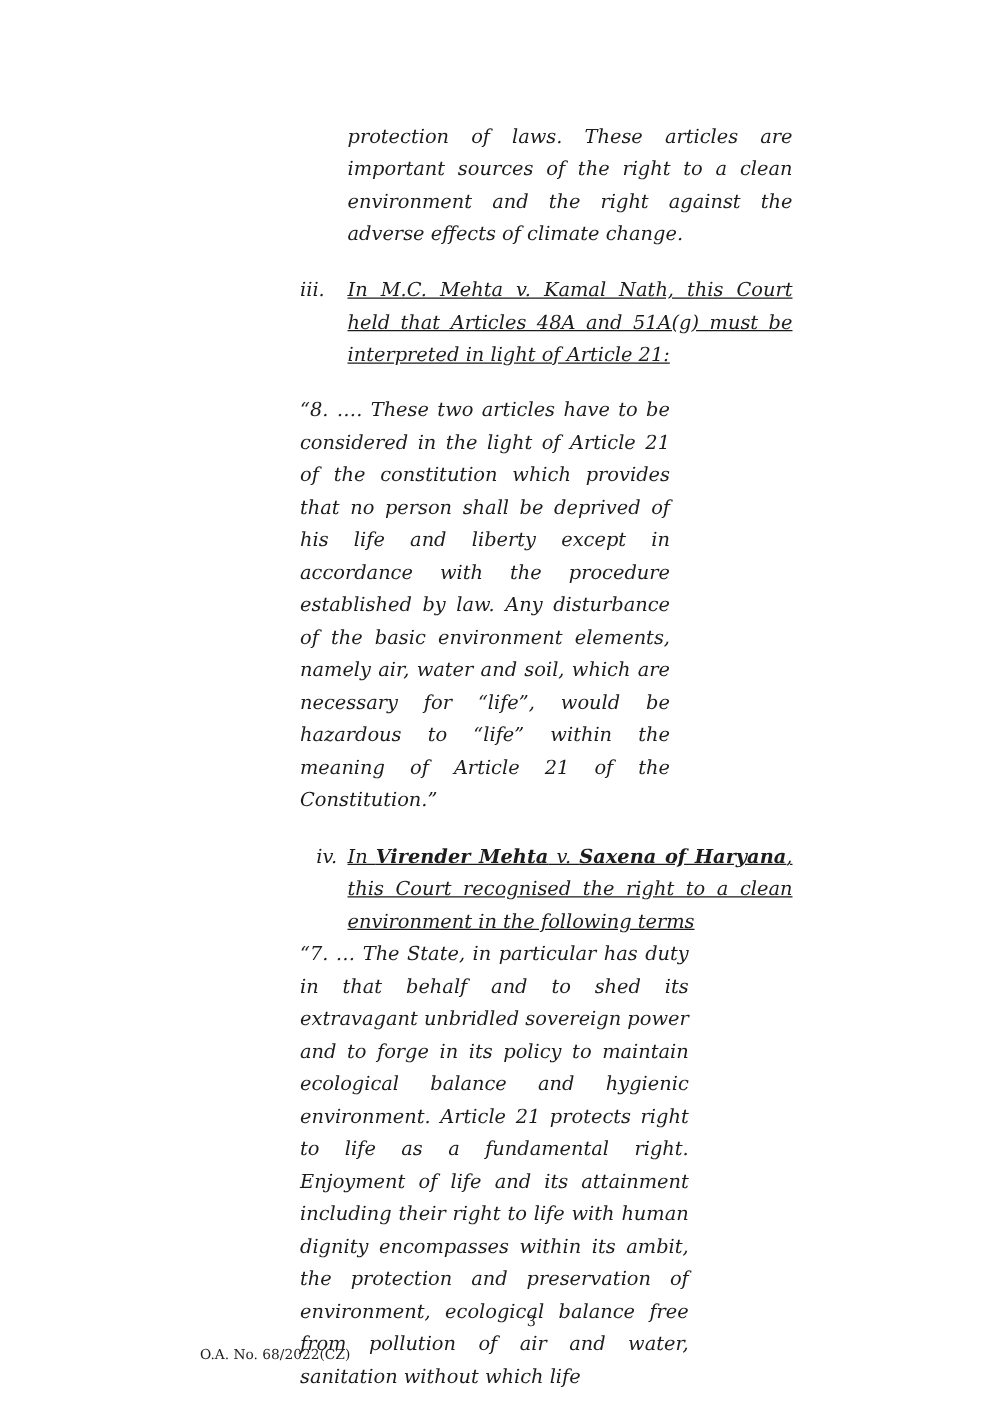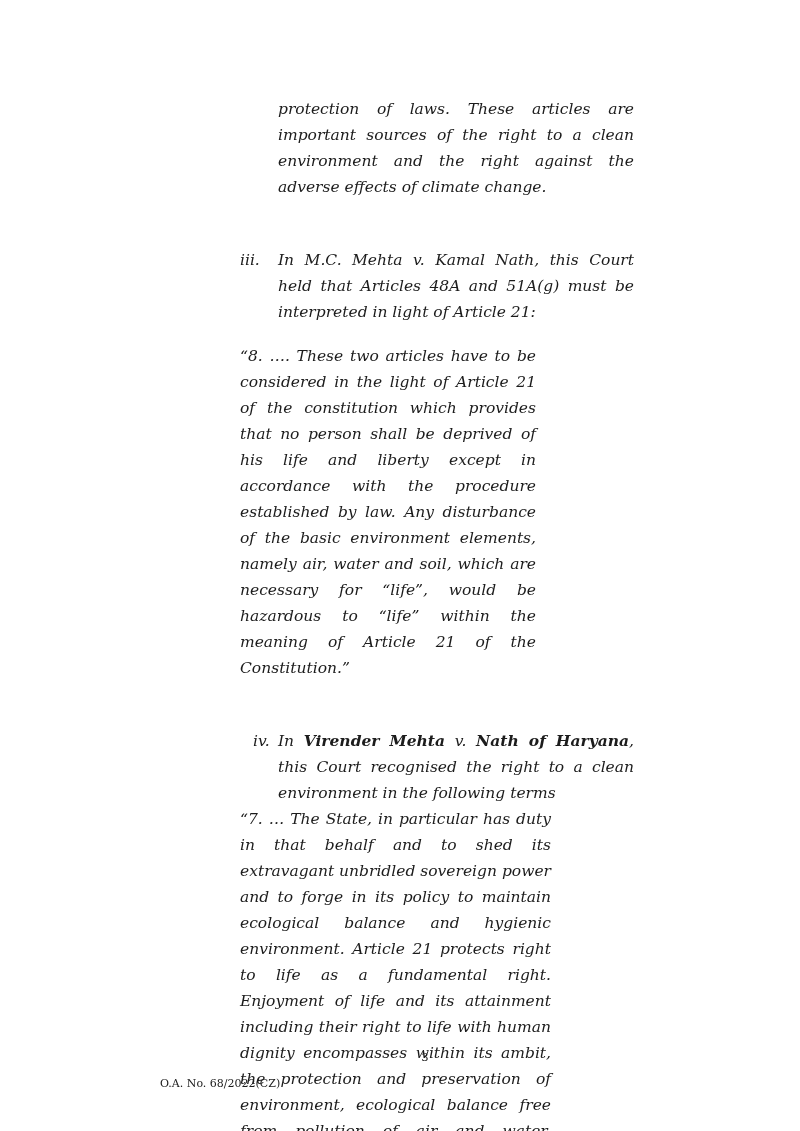--- a/index.html
+++ b/index.html
@@ -24,32 +24,33 @@
   }
   .para {
     text-align: justify;
   }
   .indent {
     margin-left: 38px;
     width: 356px;
   }
   .list-item {
     display: flex;
-    margin-top: 47px;
+    margin-top: 19px;
   }
   .list-item .label {
     flex: 0 0 38px;
     width: 38px;
   }
   .list-item.iv .label {
     padding-left: 13px;
   }
   .item-text {
     text-align: justify;
     width: 356px;
+    text-decoration: underline;
   }
   .item-text b { font-weight: bold; }
   .quote {
     text-align: justify;
     width: 296px;
   }
   .quote.q1 { margin-top: 18px; }
   .quote.q2 { margin-top: 0; width: 311px; }
   .page-number {
     position: absolute;
@@ -92,21 +93,21 @@
 
     <div class="list-item">
       <span class="label">iii.</span>
       <p class="item-text">In M.C. Mehta v. Kamal Nath, this Court held that Articles 48A and 51A(g) must be interpreted in light of Article 21:</p>
     </div>
 
     <p class="quote q1">“8. …. These two articles have to be considered in the light of Article 21 of the constitution which provides that no person shall be deprived of his life and liberty except in accordance with the procedure established by law. Any disturbance of the basic environment elements, namely air, water and soil, which are necessary for “life”, would be hazardous to “life” within the meaning of Article 21 of the Constitution.”</p>
 
     <div class="list-item iv">
       <span class="label">iv.</span>
-      <p class="item-text"><span>In </span><b>Virender Mehta</b><span> v. </span><b>Nath of Haryana</b><span>, this Court recognised the right to a clean environment in the following terms</span></p>
+      <p class="item-text"><span>In </span><b>Virender Mehta</b><span> v. </span><b>Saxena of Haryana</b><span>, this Court recognised the right to a clean environment in the following terms</span></p>
     </div>
 
     <p class="quote q2">“7. … The State, in particular has duty in that behalf and to shed its extravagant unbridled sovereign power and to forge in its policy to maintain ecological balance and hygienic environment. Article 21 protects right to life as a fundamental right. Enjoyment of life and its attainment including their right to life with human dignity encompasses within its ambit, the protection and preservation of environment, ecological balance free from pollution of air and water, sanitation without which life</p>
 
   </div>
 
   <div class="page-number">3</div>
 
   <div class="footer-left">O.A. No. 68/2022(CZ)</div>
 

